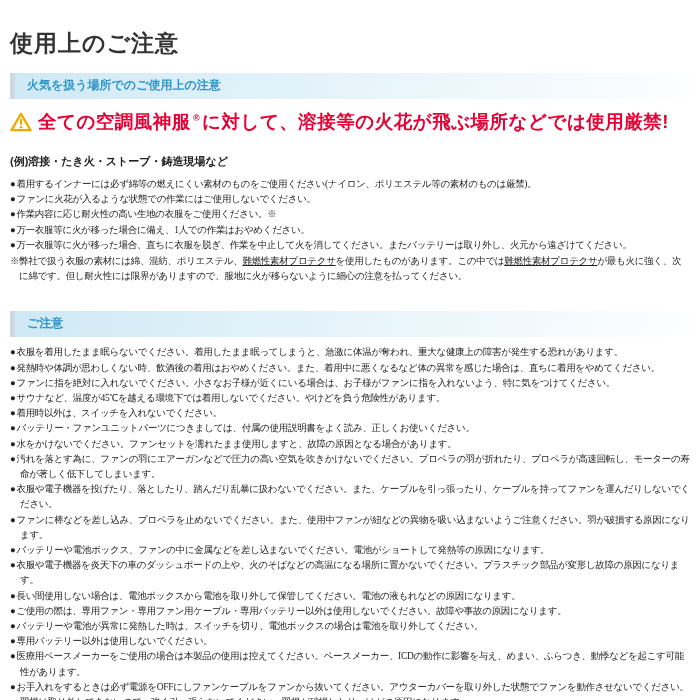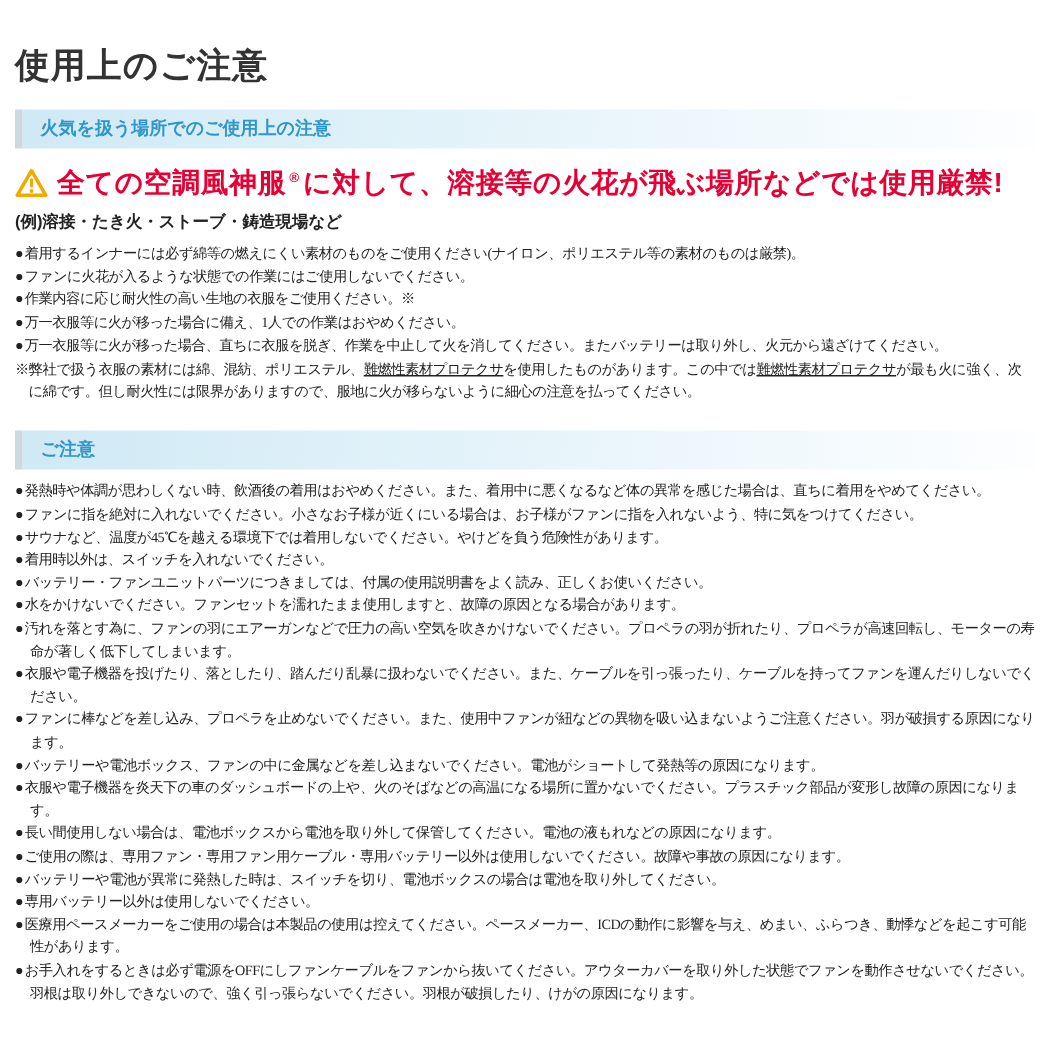--- a/index.html
+++ b/index.html
@@ -5,23 +5,23 @@
   html,body{margin:0;padding:0;background:#ffffff;}
   body{width:700px;height:700px;overflow:hidden;font-family:"Liberation Sans",sans-serif;color:var(--text,#222);}
   .page{box-sizing:border-box;width:700px;height:700px;padding:28px 10px 0 10px;}
 
   .page-title{margin:0 2px 14px 0;font-size:23px;font-weight:600;color:#333;letter-spacing:1px;}
 
   .band{box-sizing:border-box;margin:0 0 8px 0;padding:4px 10px 5px 12px;
         font-size:12px;font-weight:bold;color:var(--accent,#2e96c8);
         background:linear-gradient(100deg,#cfe9f5 0%,#e6f4fa 50%,#fdfeff 100%);
         border-left:5px solid var(--band-border,#ccd9e0);}
-  .band.caution{margin-top:18px;}
+  .band.caution{margin-top:28px;}
 
-  .warning{display:flex;align-items:center;gap:6px;margin:10px 0 6px 0;
+  .warning{display:flex;align-items:center;gap:6px;margin:10px 0 20px 0;
            color:var(--red,#e60033);font-size:18.5px;font-weight:bold;letter-spacing:0.5px;white-space:nowrap;}
   .warn-icon{display:inline-flex;flex:0 0 auto;}
   .warn-icon svg{width:22px;height:20px;}
   .reg{font-size:9px;vertical-align:super;margin:0 2px;}
 
   .example{margin:0 0 8px 0;font-size:11px;font-weight:bold;color:#222;}
 
   ul.bullets{list-style:none;margin:0;padding:0;font-size:9.5px;line-height:15.2px;
              color:#222;letter-spacing:-0.3px;font-family:Liberation Serif, serif;}
   ul.bullets li{padding-left:10px;text-indent:-10px;}
@@ -63,20 +63,21 @@
       <li>万一衣服等に火が移った場合、直ちに衣服を脱ぎ、作業を中止して火を消してください。またバッテリーは取り外し、火元から遠ざけてください。</li>
     </ul>
 
   <p class="note"><span>※弊社で扱う衣服の素材には綿、混紡、ポリエステル、</span><span class="u">難燃性素材プロテクサ</span><span>を使用したものがあります。この中では</span><span class="u">難燃性素材プロテクサ</span><span>が最も火に強く、次に綿です。但し耐火性には限界がありますので、服地に火が移らないように細心の注意を払ってください。</span></p>
 
   <div class="band caution">
     <span>ご注意</span>
   </div>
 
   <ul class="bullets">
+      <li>衣服を着用したまま眠らないでください。着用したまま眠ってしまうと、急激に体温が奪われ、重大な健康上の障害が発生する恐れがあります。</li>
       <li>発熱時や体調が思わしくない時、飲酒後の着用はおやめください。また、着用中に悪くなるなど体の異常を感じた場合は、直ちに着用をやめてください。</li>
       <li>ファンに指を絶対に入れないでください。小さなお子様が近くにいる場合は、お子様がファンに指を入れないよう、特に気をつけてください。</li>
       <li>サウナなど、温度が45℃を越える環境下では着用しないでください。やけどを負う危険性があります。</li>
       <li>着用時以外は、スイッチを入れないでください。</li>
       <li>バッテリー・ファンユニットパーツにつきましては、付属の使用説明書をよく読み、正しくお使いください。</li>
       <li>水をかけないでください。ファンセットを濡れたまま使用しますと、故障の原因となる場合があります。</li>
       <li>汚れを落とす為に、ファンの羽にエアーガンなどで圧力の高い空気を吹きかけないでください。プロペラの羽が折れたり、プロペラが高速回転し、モーターの寿命が著しく低下してしまいます。</li>
       <li>衣服や電子機器を投げたり、落としたり、踏んだり乱暴に扱わないでください。また、ケーブルを引っ張ったり、ケーブルを持ってファンを運んだりしないでください。</li>
       <li>ファンに棒などを差し込み、プロペラを止めないでください。また、使用中ファンが紐などの異物を吸い込まないようご注意ください。羽が破損する原因になります。</li>
       <li>バッテリーや電池ボックス、ファンの中に金属などを差し込まないでください。電池がショートして発熱等の原因になります。</li>

